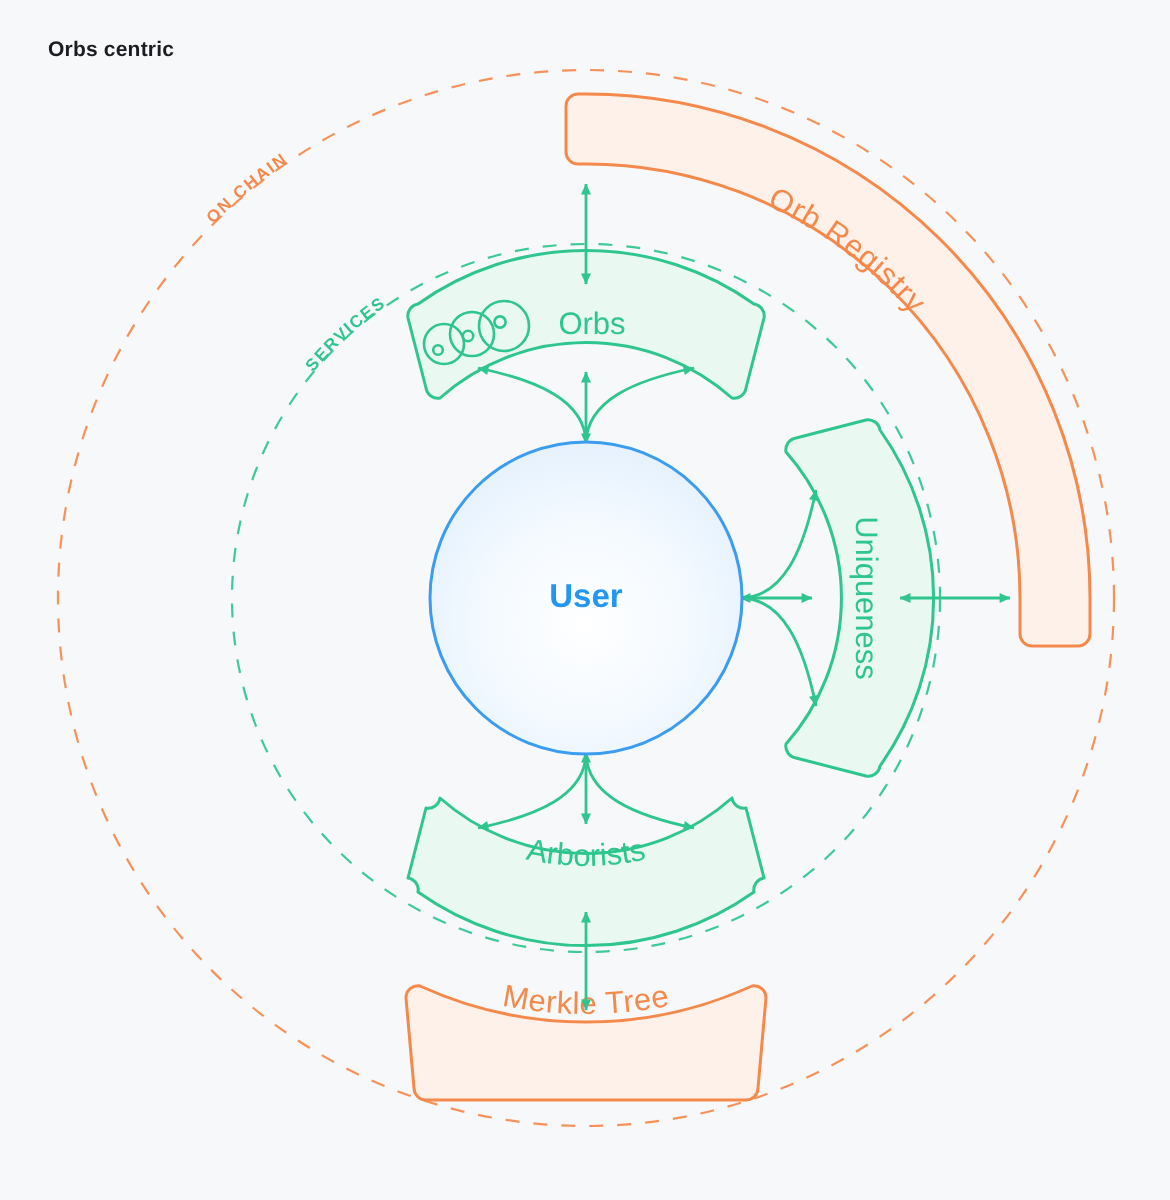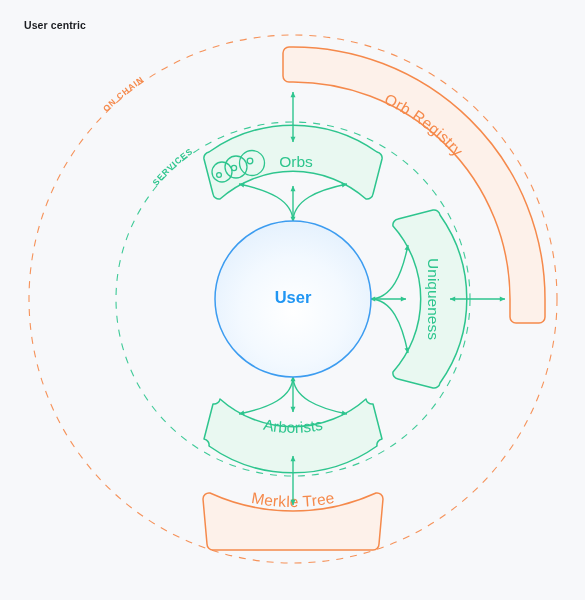--- a/index.html
+++ b/index.html
@@ -28,21 +28,21 @@
     left: 0;
     top: 0;
     width: 585px;
     height: 600px;
   }
   svg { display: block; }
 </style>
 </head>
 <body>
 
-<div id="page-title">User centric</div>
+<div id="page-title">Orbs centric</div>
 
 <div id="diagram-wrap">
 <svg width="585" height="600" viewBox="0 0 585 600" xmlns="http://www.w3.org/2000/svg">
   <defs>
     <radialGradient id="userGrad" cx="50%" cy="58%" r="62%">
       <stop offset="0%" stop-color="#ffffff"></stop>
       <stop offset="55%" stop-color="#f3f9ff"></stop>
       <stop offset="100%" stop-color="#e3f0fd"></stop>
     </radialGradient>
 

